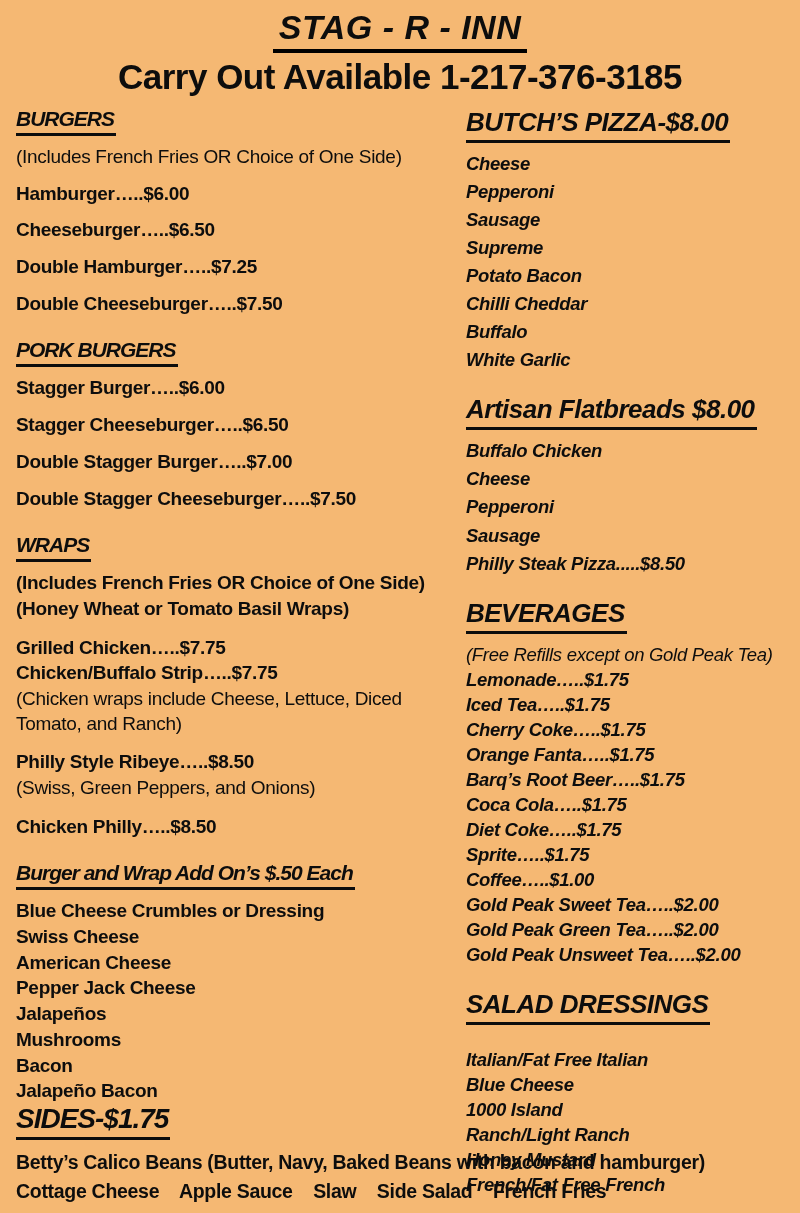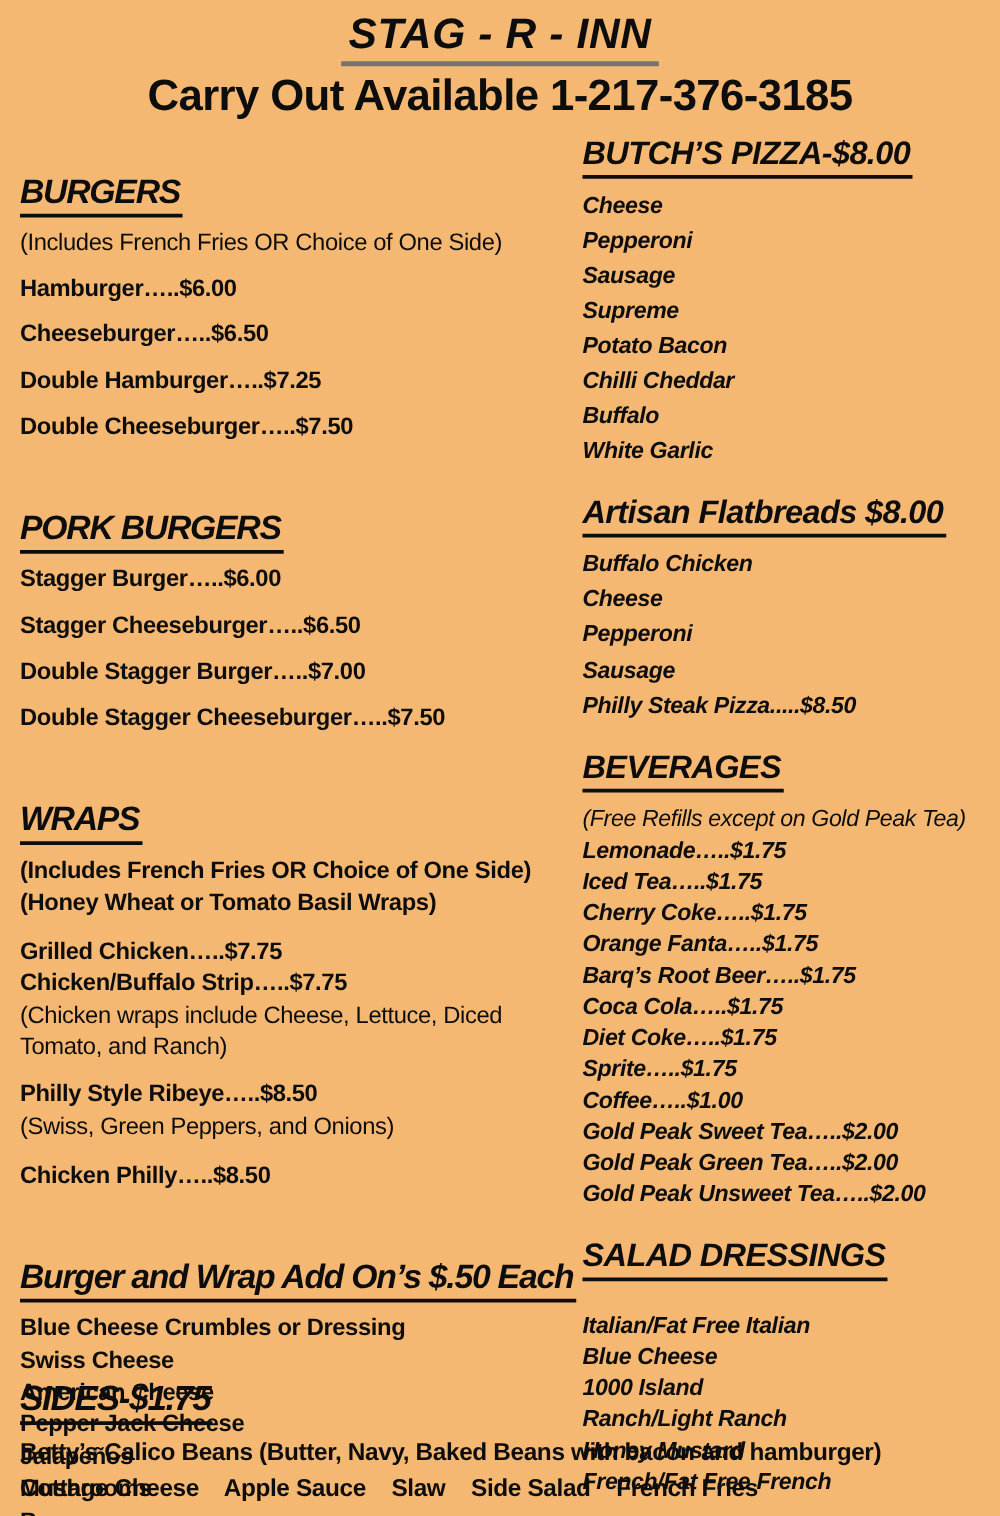--- a/index.html
+++ b/index.html
@@ -10,21 +10,21 @@
     font-family: "Liberation Sans", "DejaVu Sans", sans-serif;
     overflow: hidden;
     position: relative;
   }
   
   .header { text-align: center; padding-top: 8px; }
   .page-title {
     display: inline-block;
     font-style: italic; font-weight: bold;
     font-size: 34px; letter-spacing: 0.5px;
-    border-bottom: 4px solid #737373;
+    border-bottom: 4px solid #000000;
     padding: 0 6px 2px 6px;
     margin: 0;
   }
   .page-subtitle {
     font-weight: bold;
     font-size: 35px; letter-spacing: -0.5px;
     margin: 4px 0 0 0;
   }
   
   .columns { display: flex; padding: 10px 8px 0 16px; align-items: flex-start; }
@@ -32,21 +32,21 @@
   .col-right { flex: 1; }
   .menu-section { margin-bottom: 22px; }
   .section-title {
     display: inline-block;
     font-style: italic; font-weight: bold;
     margin: 0 0 9px 0;
     border-bottom: 3px solid #0d0d0d;
     padding: 0 2px 2px 0;
     white-space: nowrap;
   }
-  .col-left  .section-title { font-size: 27px; letter-spacing: -1px; margin-top: 31px; }
+  .col-left  .section-title { font-size: 21px; letter-spacing: -1px; }
   .col-right .section-title { font-size: 26px; letter-spacing: -0.5px; }
   .line {
     margin: 0; font-size: 19px; line-height: 1.3;
     letter-spacing: -0.3px;
   }
   .col-right .line { font-size: 18.5px; font-style: italic; }
   .item  { font-weight: bold; }
   .note  { font-weight: normal; }
   .noteb { font-weight: bold; }
   .gap   { margin-top: 14px; }

